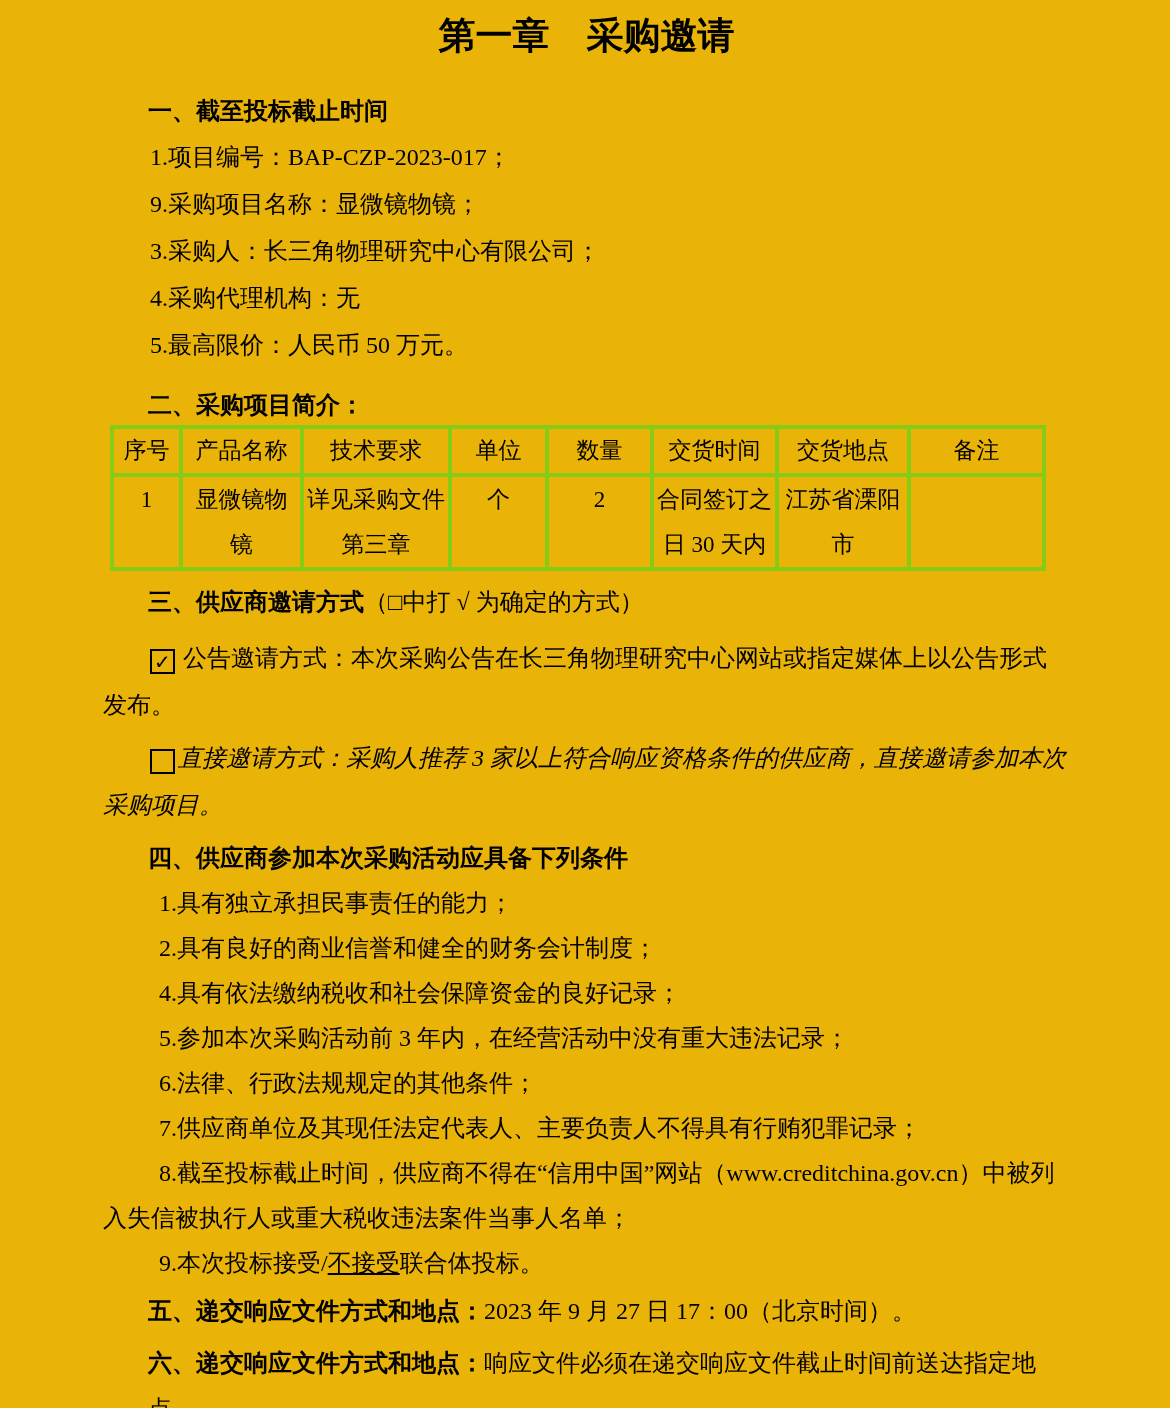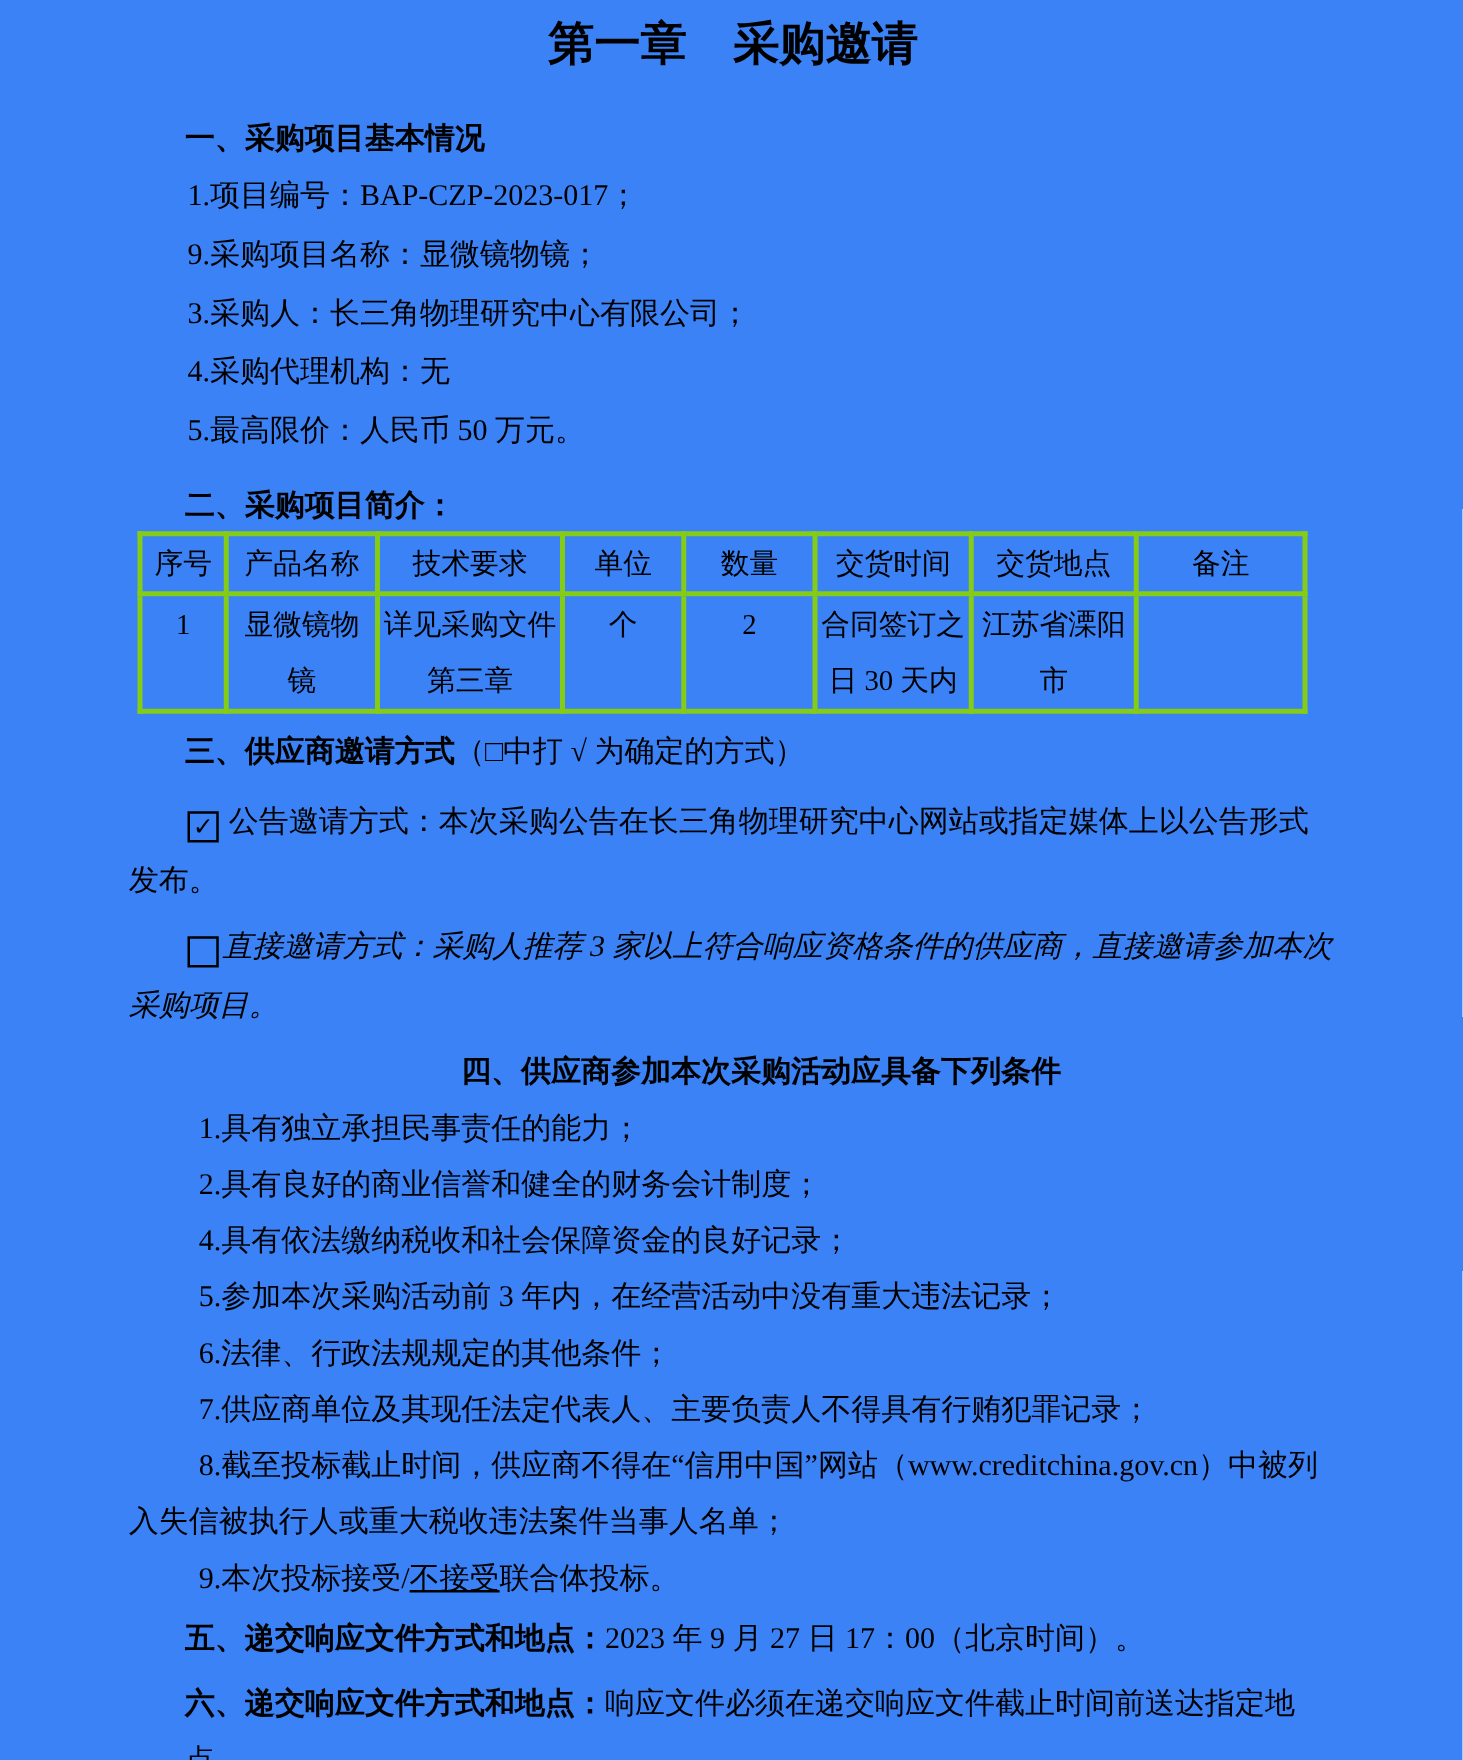--- a/index.html
+++ b/index.html
@@ -1,42 +1,42 @@
 <!DOCTYPE html>
 <html><head>
 <meta charset="utf-8">
 <style>
   html, body { margin: 0; padding: 0; background: #ffffff; }
   .page {
     position: relative;
     width: 1170px;
     height: 1408px;
     margin: 0 auto;
-    background: #3b82f6;
+    background: #eab308;
     color: #000000;
     font-family: "Liberation Serif", "DejaVu Serif", "DejaVu Sans", serif;
     font-size: 24px;
     line-height: 47px;
     box-sizing: border-box;
     padding: 12px 100px 0 103px;
     overflow: hidden;
   }
   .title {
     font-size: 37px;
     font-weight: bold;
     text-align: center;
     line-height: 48px;
     margin: 0;
   }
   .h { font-weight: bold; margin: 0 0 0 45px; }
   .h .reg { font-weight: normal; }
   .h1 { margin-top: 28px; line-height: 46px; }
   .h2 { margin-top: 16px; line-height: 40px; }
   .h3 { margin-top: 8px; line-height: 46px; }
-  .h4 { margin-top: 6px; line-height: 46px; text-align: center; }
+  .h4 { margin-top: 6px; line-height: 46px; }
   .h5 { margin-top: 2px; line-height: 46px; }
   .h6 { margin-top: 6px; line-height: 46px; }
   p.item { margin: 0; }
   .ind1 { text-indent: 47px; }
   .ind2 { text-indent: 56px; line-height: 45px; }
   .opt  { text-indent: 47px; margin-top: 10px !important; }
   .opt2 { margin-top: 6px !important; font-style: italic; }
   .ptable {
     border-collapse: collapse;
     table-layout: fixed;
@@ -75,21 +75,21 @@
   .ul { text-decoration: underline; }
   .b { font-weight: bold; }
 </style>
 </head>
 <body>
 
 <div class="page">
 
   <div class="title">第一章　采购邀请</div>
 
-  <div class="h h1">一、采购项目基本情况</div>
+  <div class="h h1">一、截至投标截止时间</div>
   <p class="item ind1">1.项目编号：BAP-CZP-2023-017；</p>
   <p class="item ind1">9.采购项目名称：显微镜物镜；</p>
   <p class="item ind1">3.采购人：长三角物理研究中心有限公司；</p>
   <p class="item ind1">4.采购代理机构：无</p>
   <p class="item ind1">5.最高限价：人民币 50 万元。</p>
 
   <div class="h h2">二、采购项目简介：</div>
 
   <table class="ptable">
     <colgroup>

